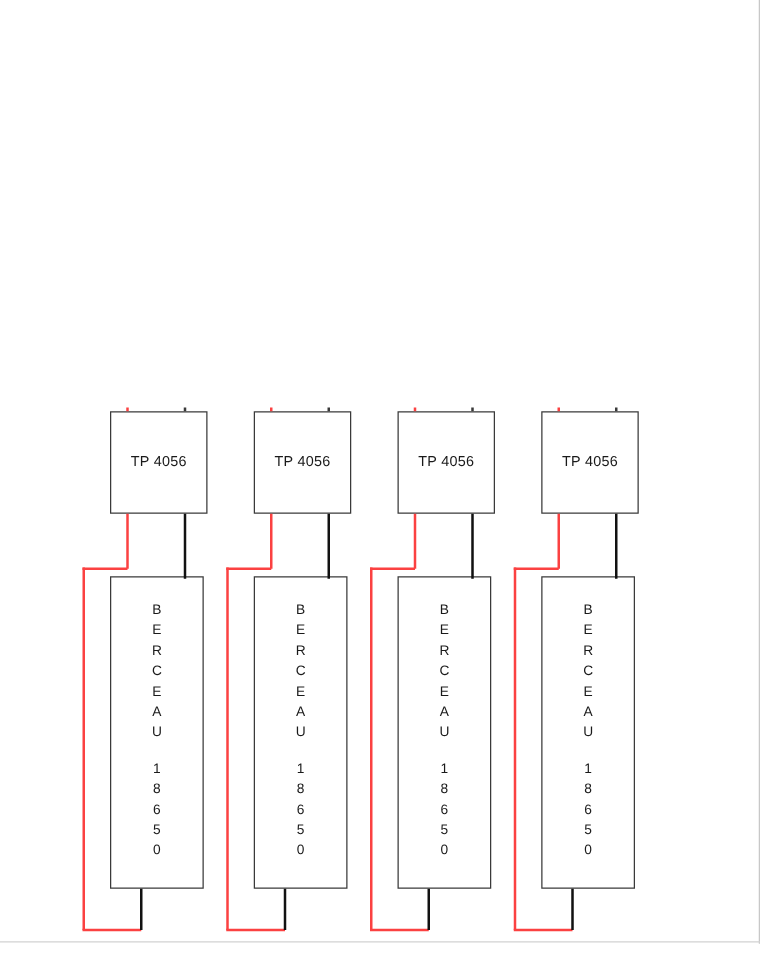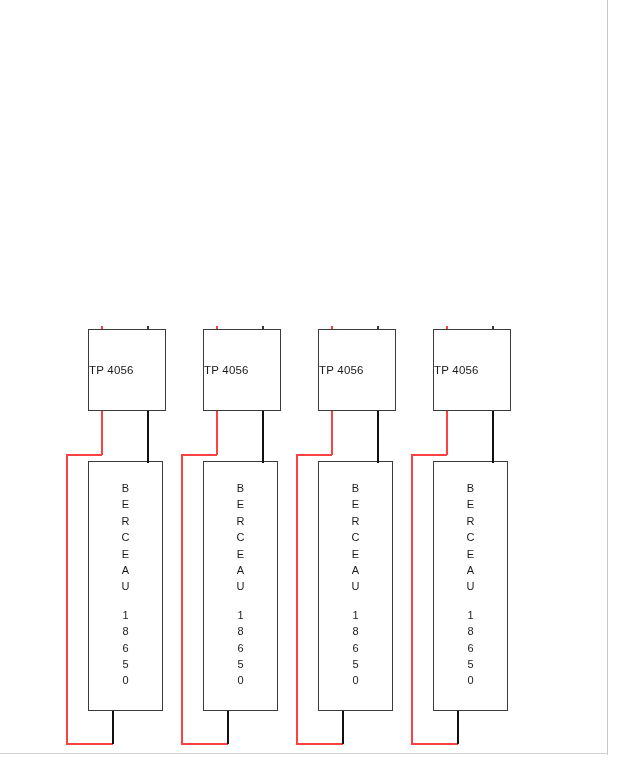--- a/index.html
+++ b/index.html
@@ -55,20 +55,21 @@
     border: 1.4px solid #3a3a3a;
     background: #ffffff;
     box-sizing: border-box;
   }
   .charger-label {
     position: absolute;
     left: 0;
     right: 0;
     top: 50%;
     transform: translateY(-50%);
+    text-align: center;
     font-size: 11.5px;
     color: #1a1a1a;
     letter-spacing: 0.2px;
     white-space: nowrap;
   }
 
   
   .battery-box {
     position: absolute;
     left: 28px;

